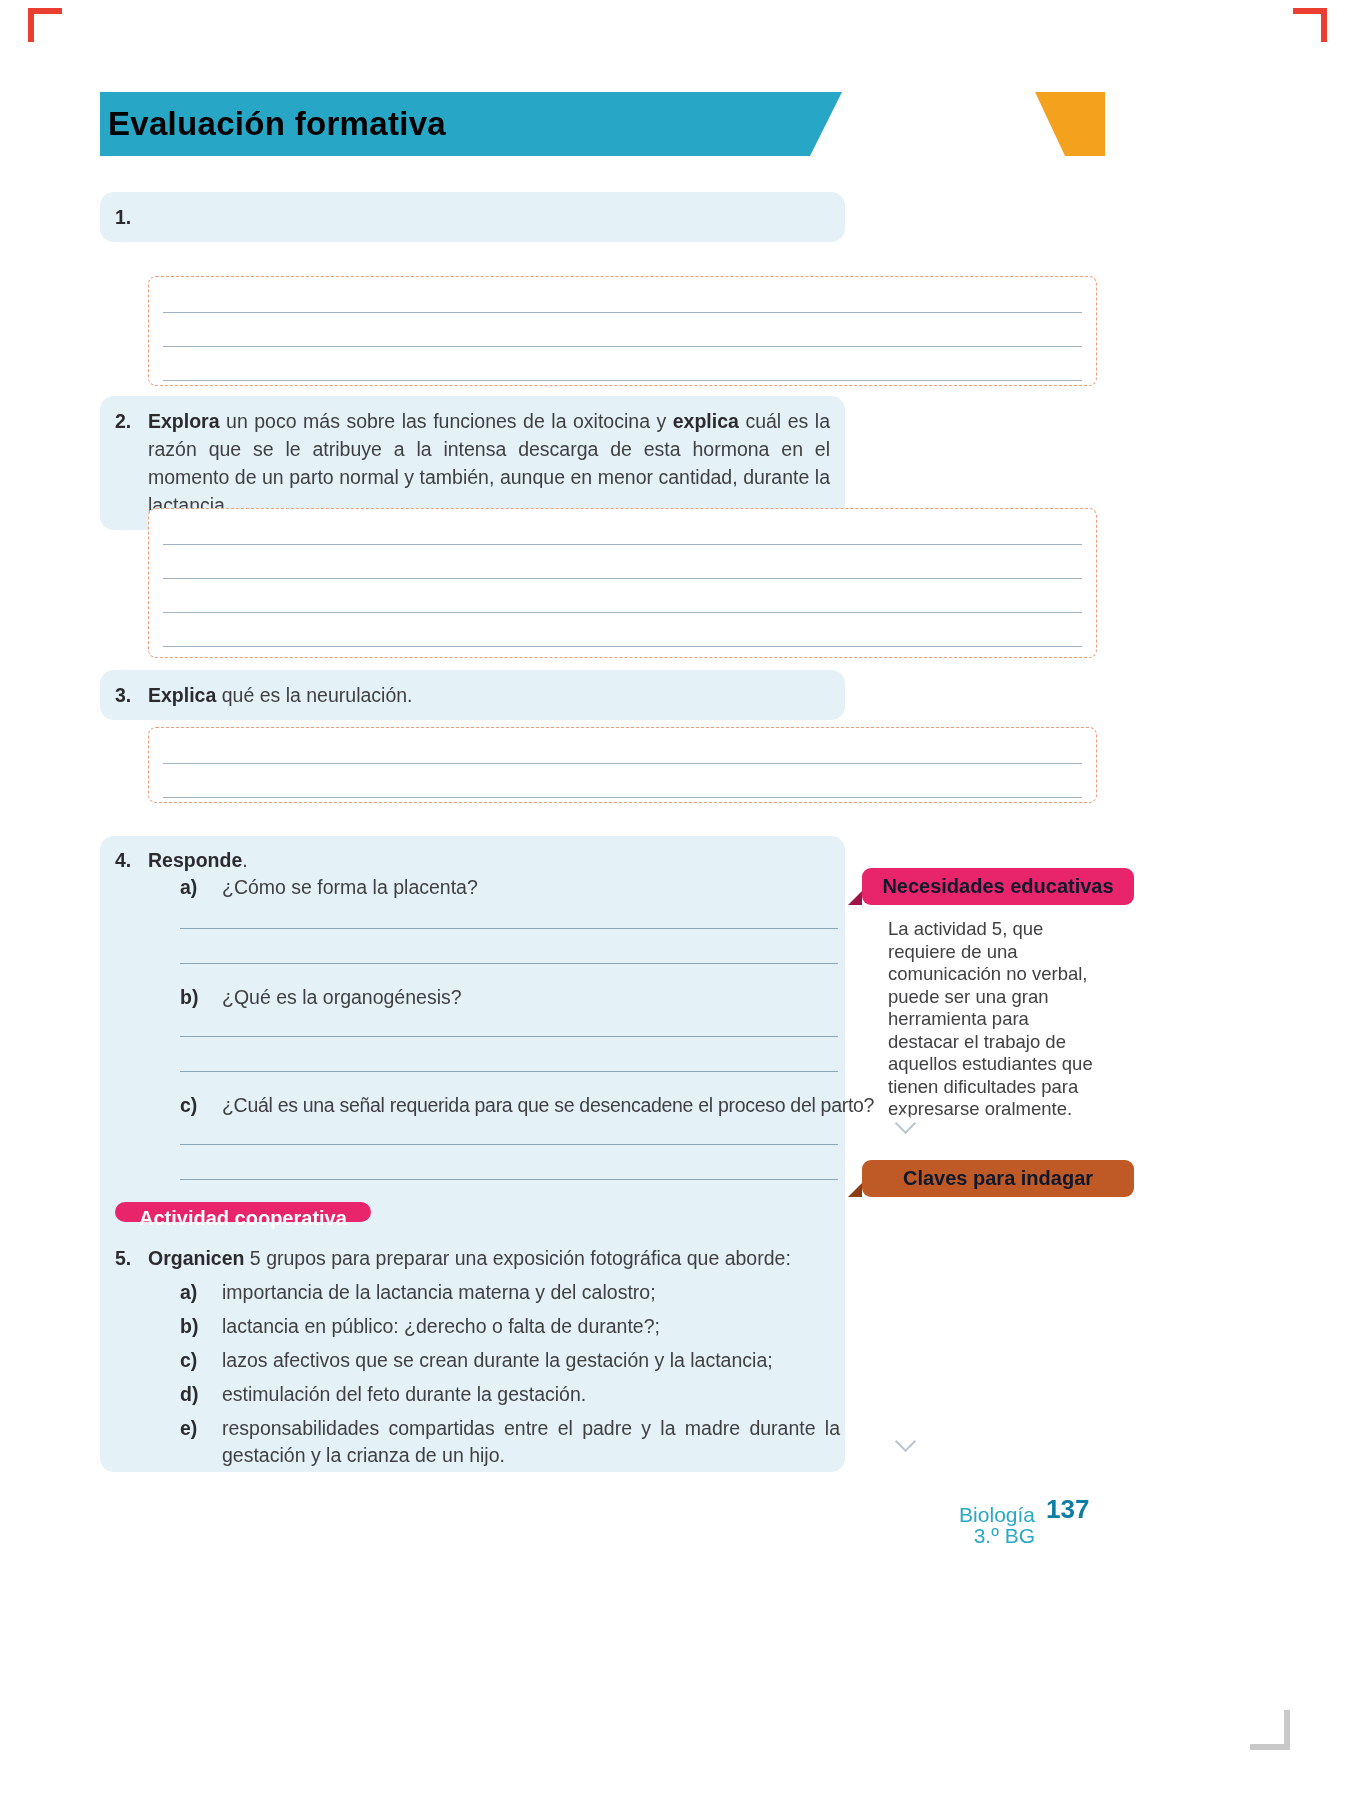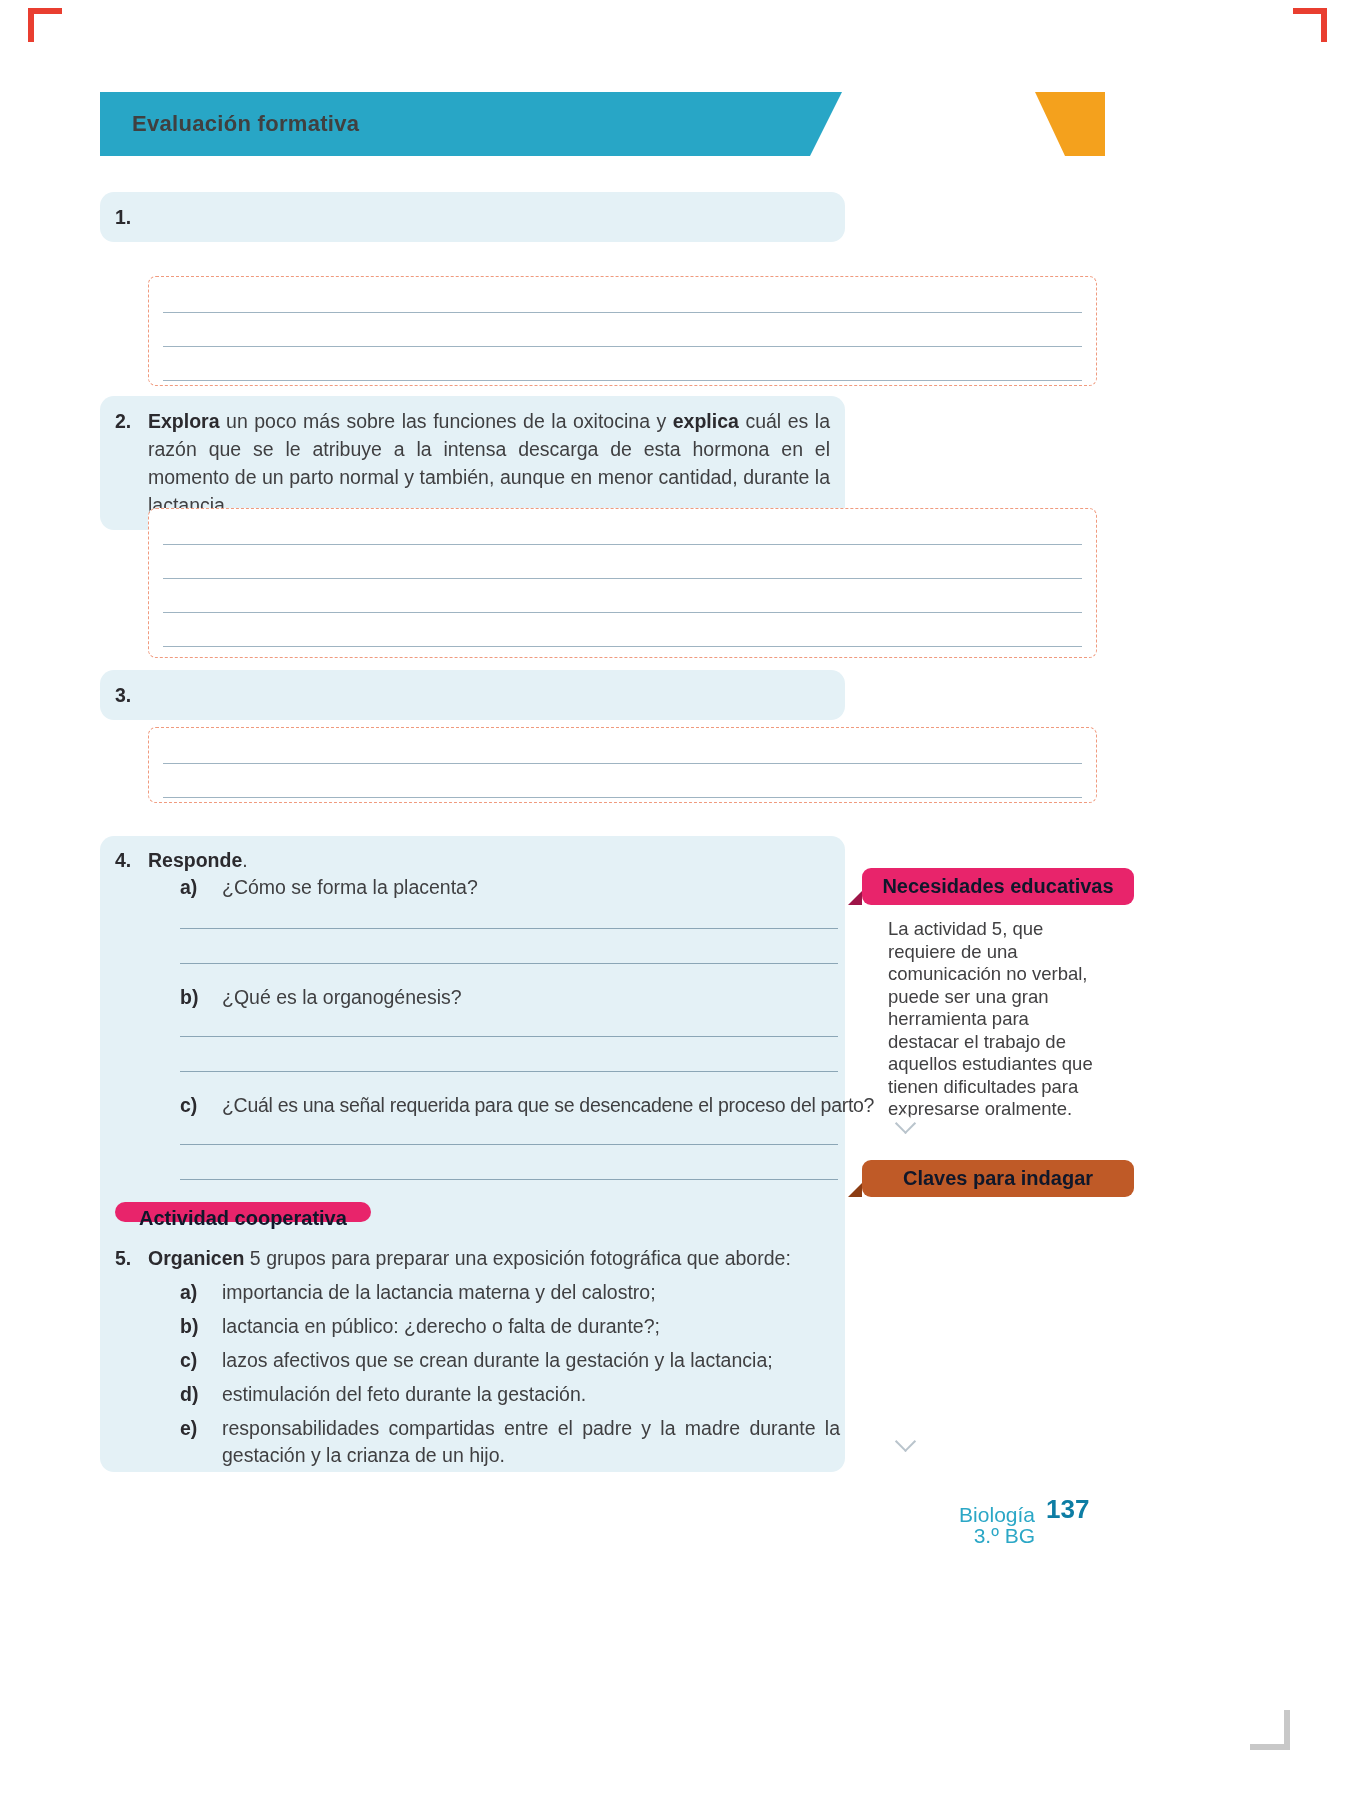--- a/index.html
+++ b/index.html
@@ -21,21 +21,21 @@
   .crop-gray { background:#c8c8c8; }
 
   
   .banner-teal {
     position:absolute; left:100px; top:92px; width:742px; height:64px;
     background:#28a6c6;
     clip-path:polygon(0 0,100% 0,calc(100% - 32px) 100%,0 100%);
     display:flex; align-items:center;
   }
   .banner-title {
-    color:#404040; font-weight:bold; font-size:22px; padding-left:32px;
+    color:#000000; font-weight:bold; font-size:33px; padding-left:8px;
     letter-spacing:0.3px;
   }
   .banner-dua {
     position:absolute; left:850px; top:97px; width:215px; text-align:center;
     color:#1697ba;
   }
   .dua { font-weight:bold; font-size:27px; line-height:30px; }
   .dua-sub { font-weight:bold; font-size:21px; line-height:24px; }
   .banner-orange {
     position:absolute; left:1035px; top:92px; width:70px; height:64px;
@@ -68,21 +68,21 @@
   }
   .sub { position:absolute; left:80px; width:660px; display:flex; font-size:19.5px; line-height:27px; }
   .sub-label { width:42px; flex:0 0 42px; font-weight:bold; color:#2b2a2e; }
   .sub-text { flex:1; text-align:justify; }
   .uline { position:absolute; left:80px; width:658px; border-top:1.5px solid #8ba6b6; }
   .qrow-in { position:absolute; left:15px; width:715px; display:flex; }
 
   .coop-badge {
     position:absolute; left:15px; top:366px; height:20px;
     background:#e8246b; border-radius:16px;
-    color:#0f172a; font-weight:bold; font-size:20px; line-height:32px;
+    color:#ffffff; font-weight:bold; font-size:20px; line-height:32px;
     padding:0 24px;
   }
 
   
   .side-head {
     position:absolute; left:862px; width:272px; height:37px;
     border-radius:9px; color:#0f172a; font-weight:bold; font-size:20px;
     line-height:37px; text-align:center;
   }
   .head-pink { background:#e8246b; }
@@ -150,20 +150,21 @@
   <div class="ansbox" style="top:508px;height:150px">
     <div class="ans-line"></div>
     <div class="ans-line"></div>
     <div class="ans-line"></div>
     <div class="ans-line"></div>
   </div>
 
   <section class="qblock" style="top:670px">
     <div class="qrow">
       <span class="qnum">3.</span>
+      <p class="qtext"><b>Explica</b><span> qué es la neurulación.</span></p>
     </div>
   </section>
   <div class="ansbox" style="top:727px;height:76px">
     <div class="ans-line"></div>
     <div class="ans-line"></div>
   </div>
 
   <section class="q45">
 
     <div class="qrow-in" style="top:10px">

